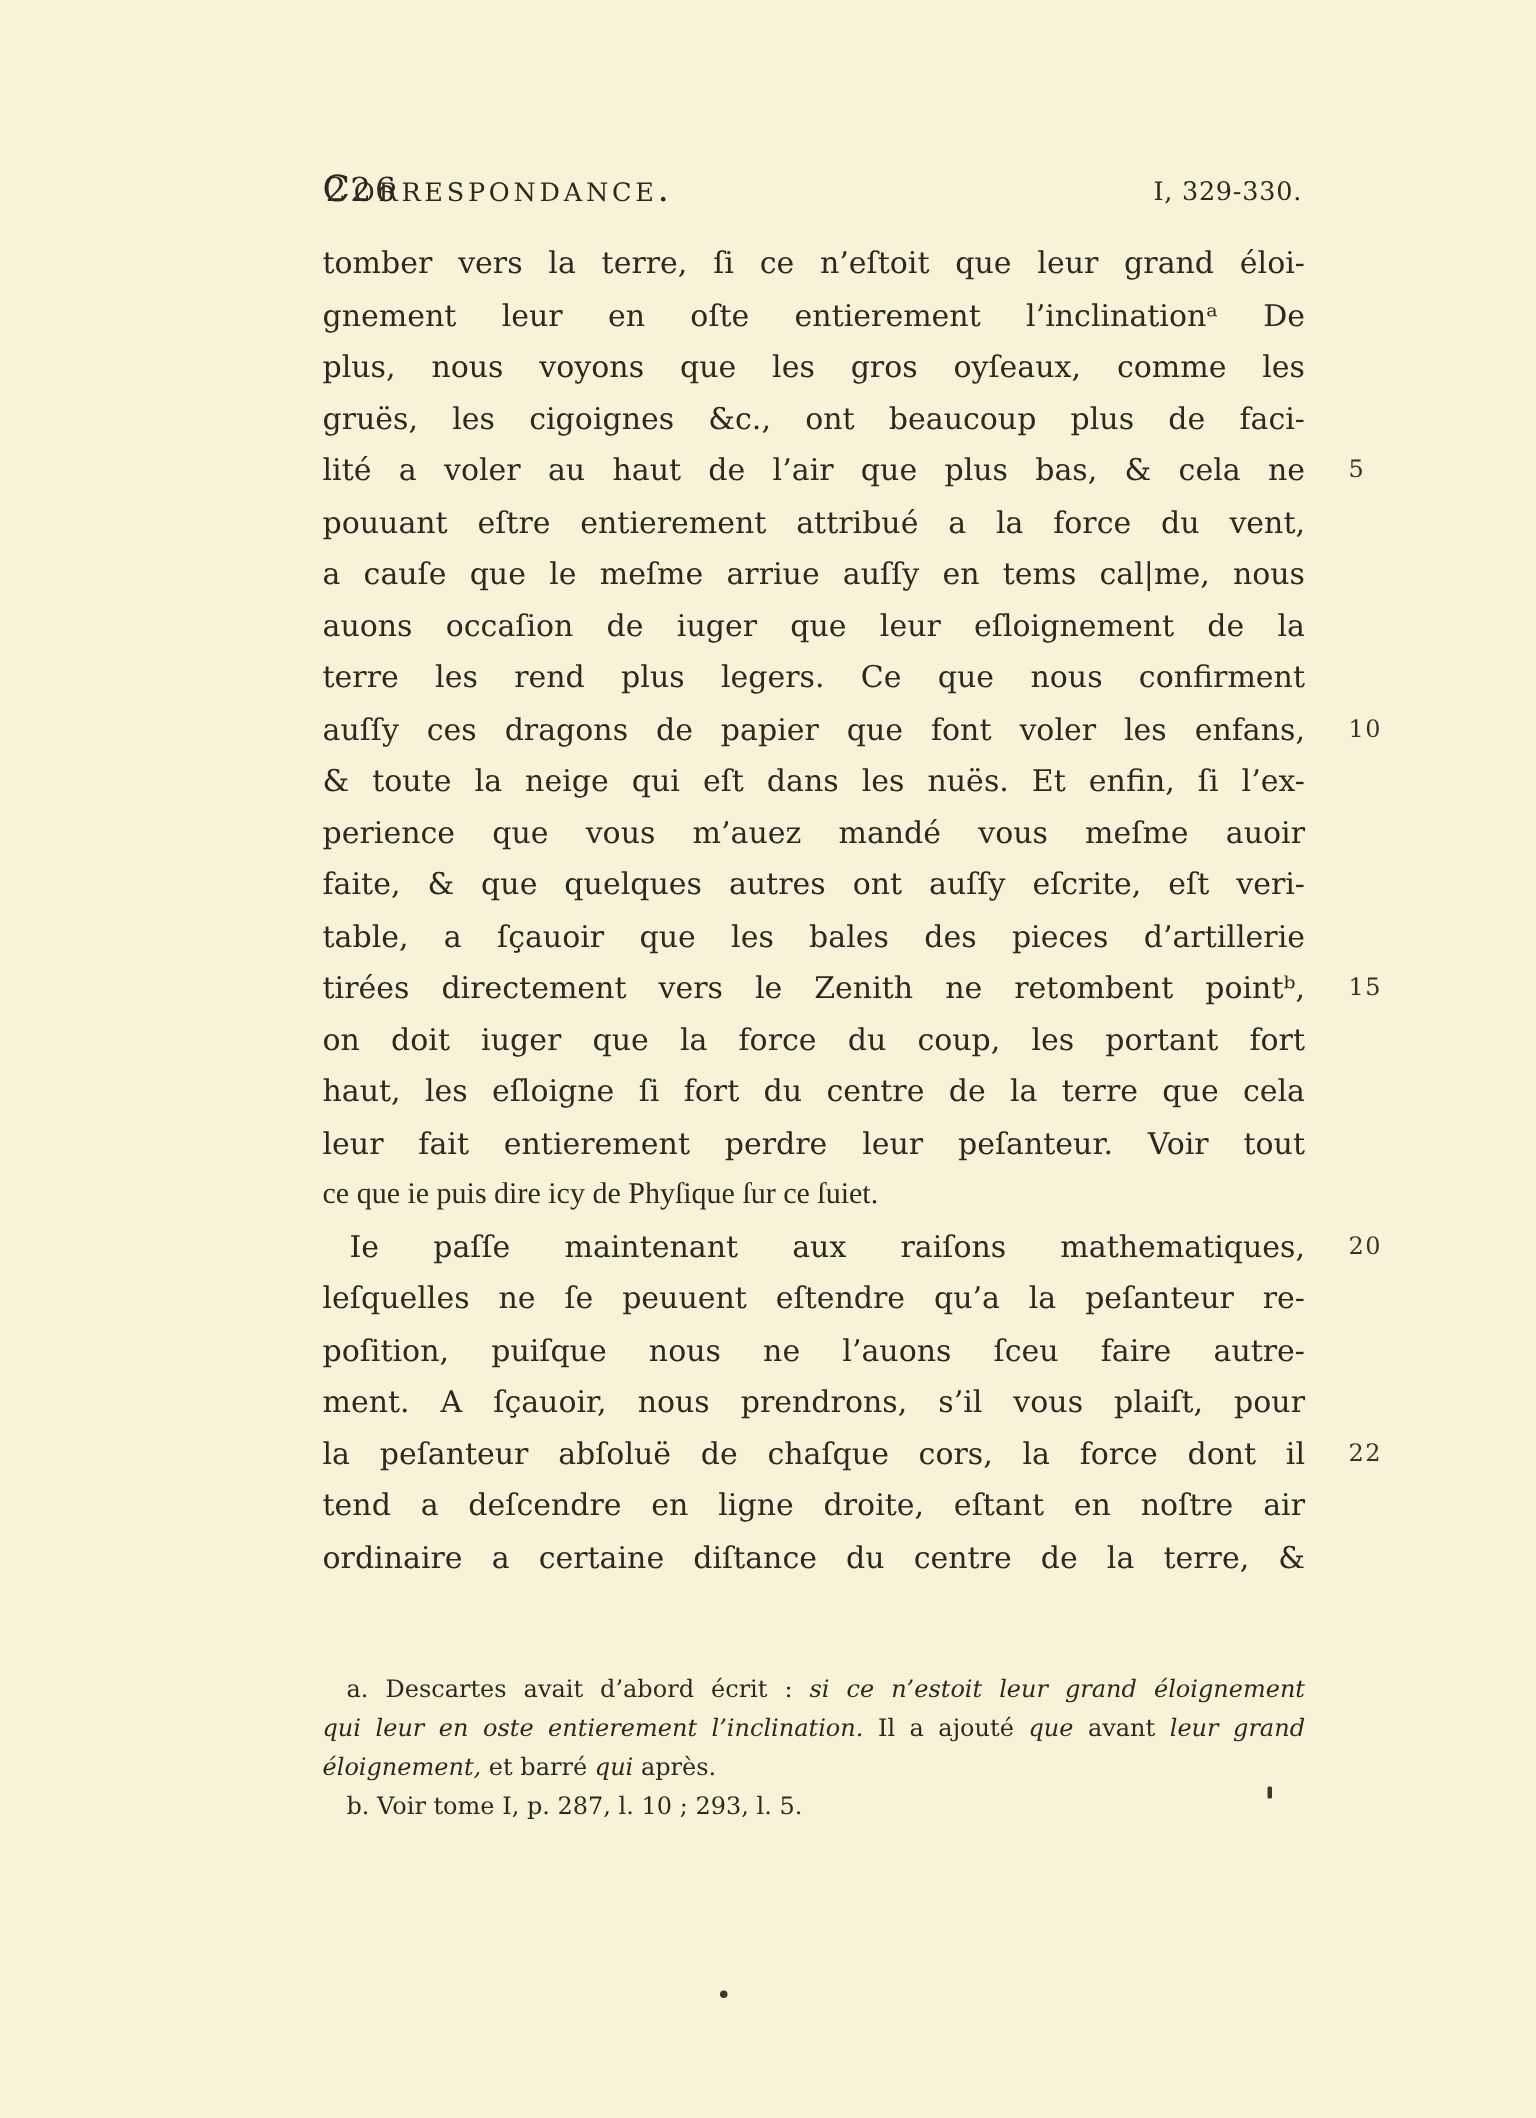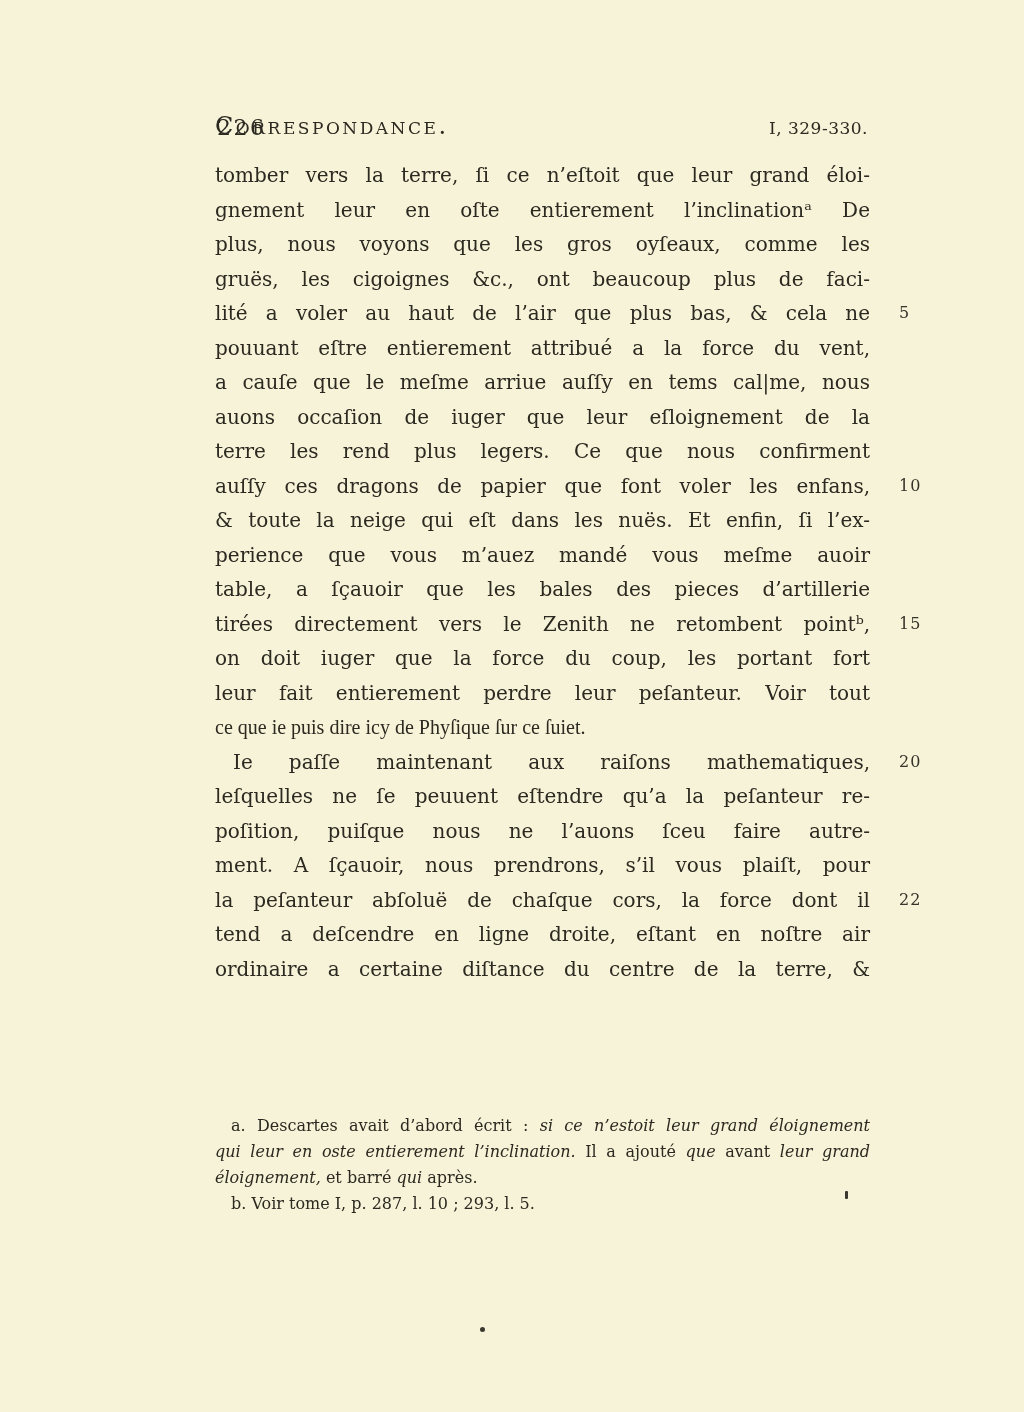--- a/index.html
+++ b/index.html
@@ -118,23 +118,25 @@
       <div class="line">plus, nous voyons que les gros oyſeaux, comme les</div>
       <div class="line">gruës, les cigoignes &amp;c., ont beaucoup plus de faci-</div>
       <div class="line">lité a voler au haut de l’air que plus bas, &amp; cela ne<span class="margin-num">5</span></div>
       <div class="line">pouuant eſtre entierement attribué a la force du vent,</div>
       <div class="line">a cauſe que le meſme arriue auſſy en tems cal|me, nous</div>
       <div class="line">auons occaſion de iuger que leur eſloignement de la</div>
       <div class="line">terre les rend plus legers. Ce que nous confirment</div>
       <div class="line">auſſy ces dragons de papier que font voler les enfans,<span class="margin-num">10</span></div>
       <div class="line">&amp; toute la neige qui eſt dans les nuës. Et enfin, ſi l’ex-</div>
       <div class="line">perience que vous m’auez mandé vous meſme auoir</div>
+      <div class="line">faite, &amp; que quelques autres ont auſſy eſcrite, eſt veri-</div>
       <div class="line">table, a ſçauoir que les bales des pieces d’artillerie</div>
       <div class="line">tirées directement vers le Zenith ne retombent pointᵇ,<span class="margin-num">15</span></div>
       <div class="line">on doit iuger que la force du coup, les portant fort</div>
+      <div class="line">haut, les eſloigne ſi fort du centre de la terre que cela</div>
       <div class="line">leur fait entierement perdre leur peſanteur. Voir tout</div>
       <div class="line noj">ce que ie puis dire icy de Phyſique ſur ce ſuiet.</div>
       <div class="line indent">Ie paſſe maintenant aux raiſons mathematiques,<span class="margin-num">20</span></div>
       <div class="line">leſquelles ne ſe peuuent eſtendre qu’a la peſanteur re-</div>
       <div class="line">poſition, puiſque nous ne l’auons ſceu faire autre-</div>
       <div class="line">ment. A ſçauoir, nous prendrons, s’il vous plaiſt, pour</div>
       <div class="line">la peſanteur abſoluë de chaſque cors, la force dont il<span class="margin-num">22</span></div>
       <div class="line">tend a deſcendre en ligne droite, eſtant en noſtre air</div>
       <div class="line">ordinaire a certaine diſtance du centre de la terre, &amp;</div>
     </div>

